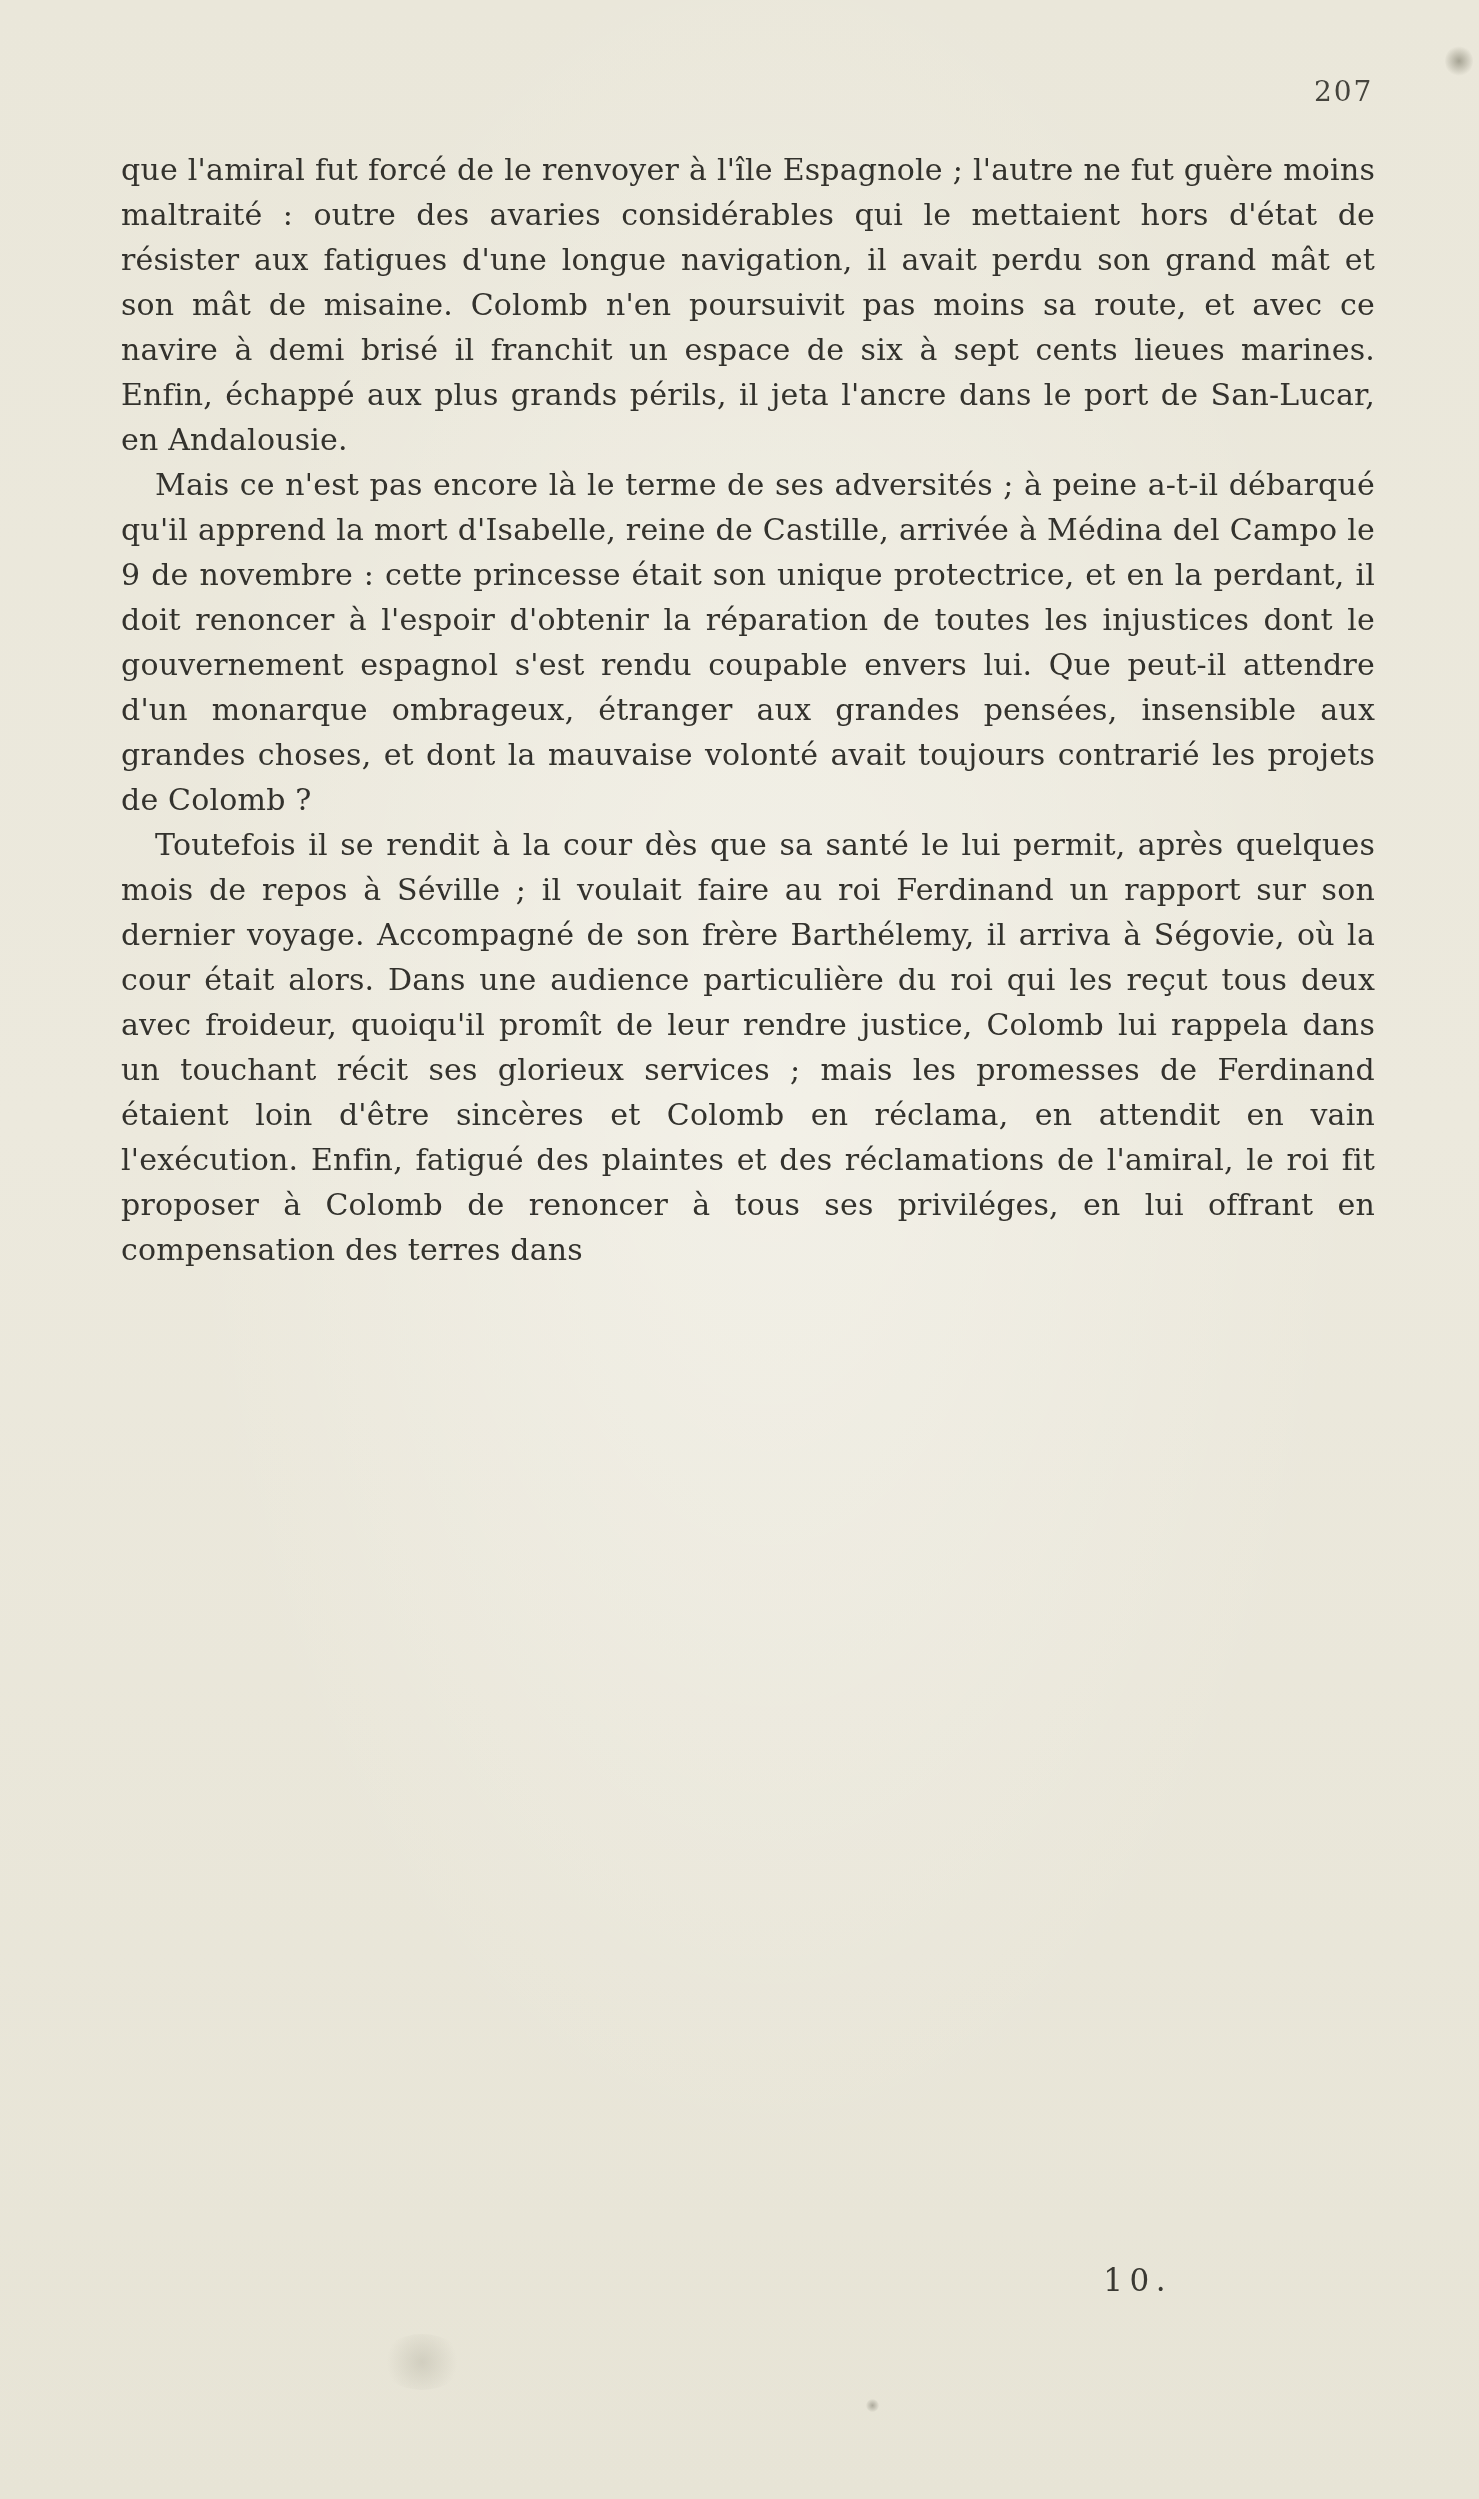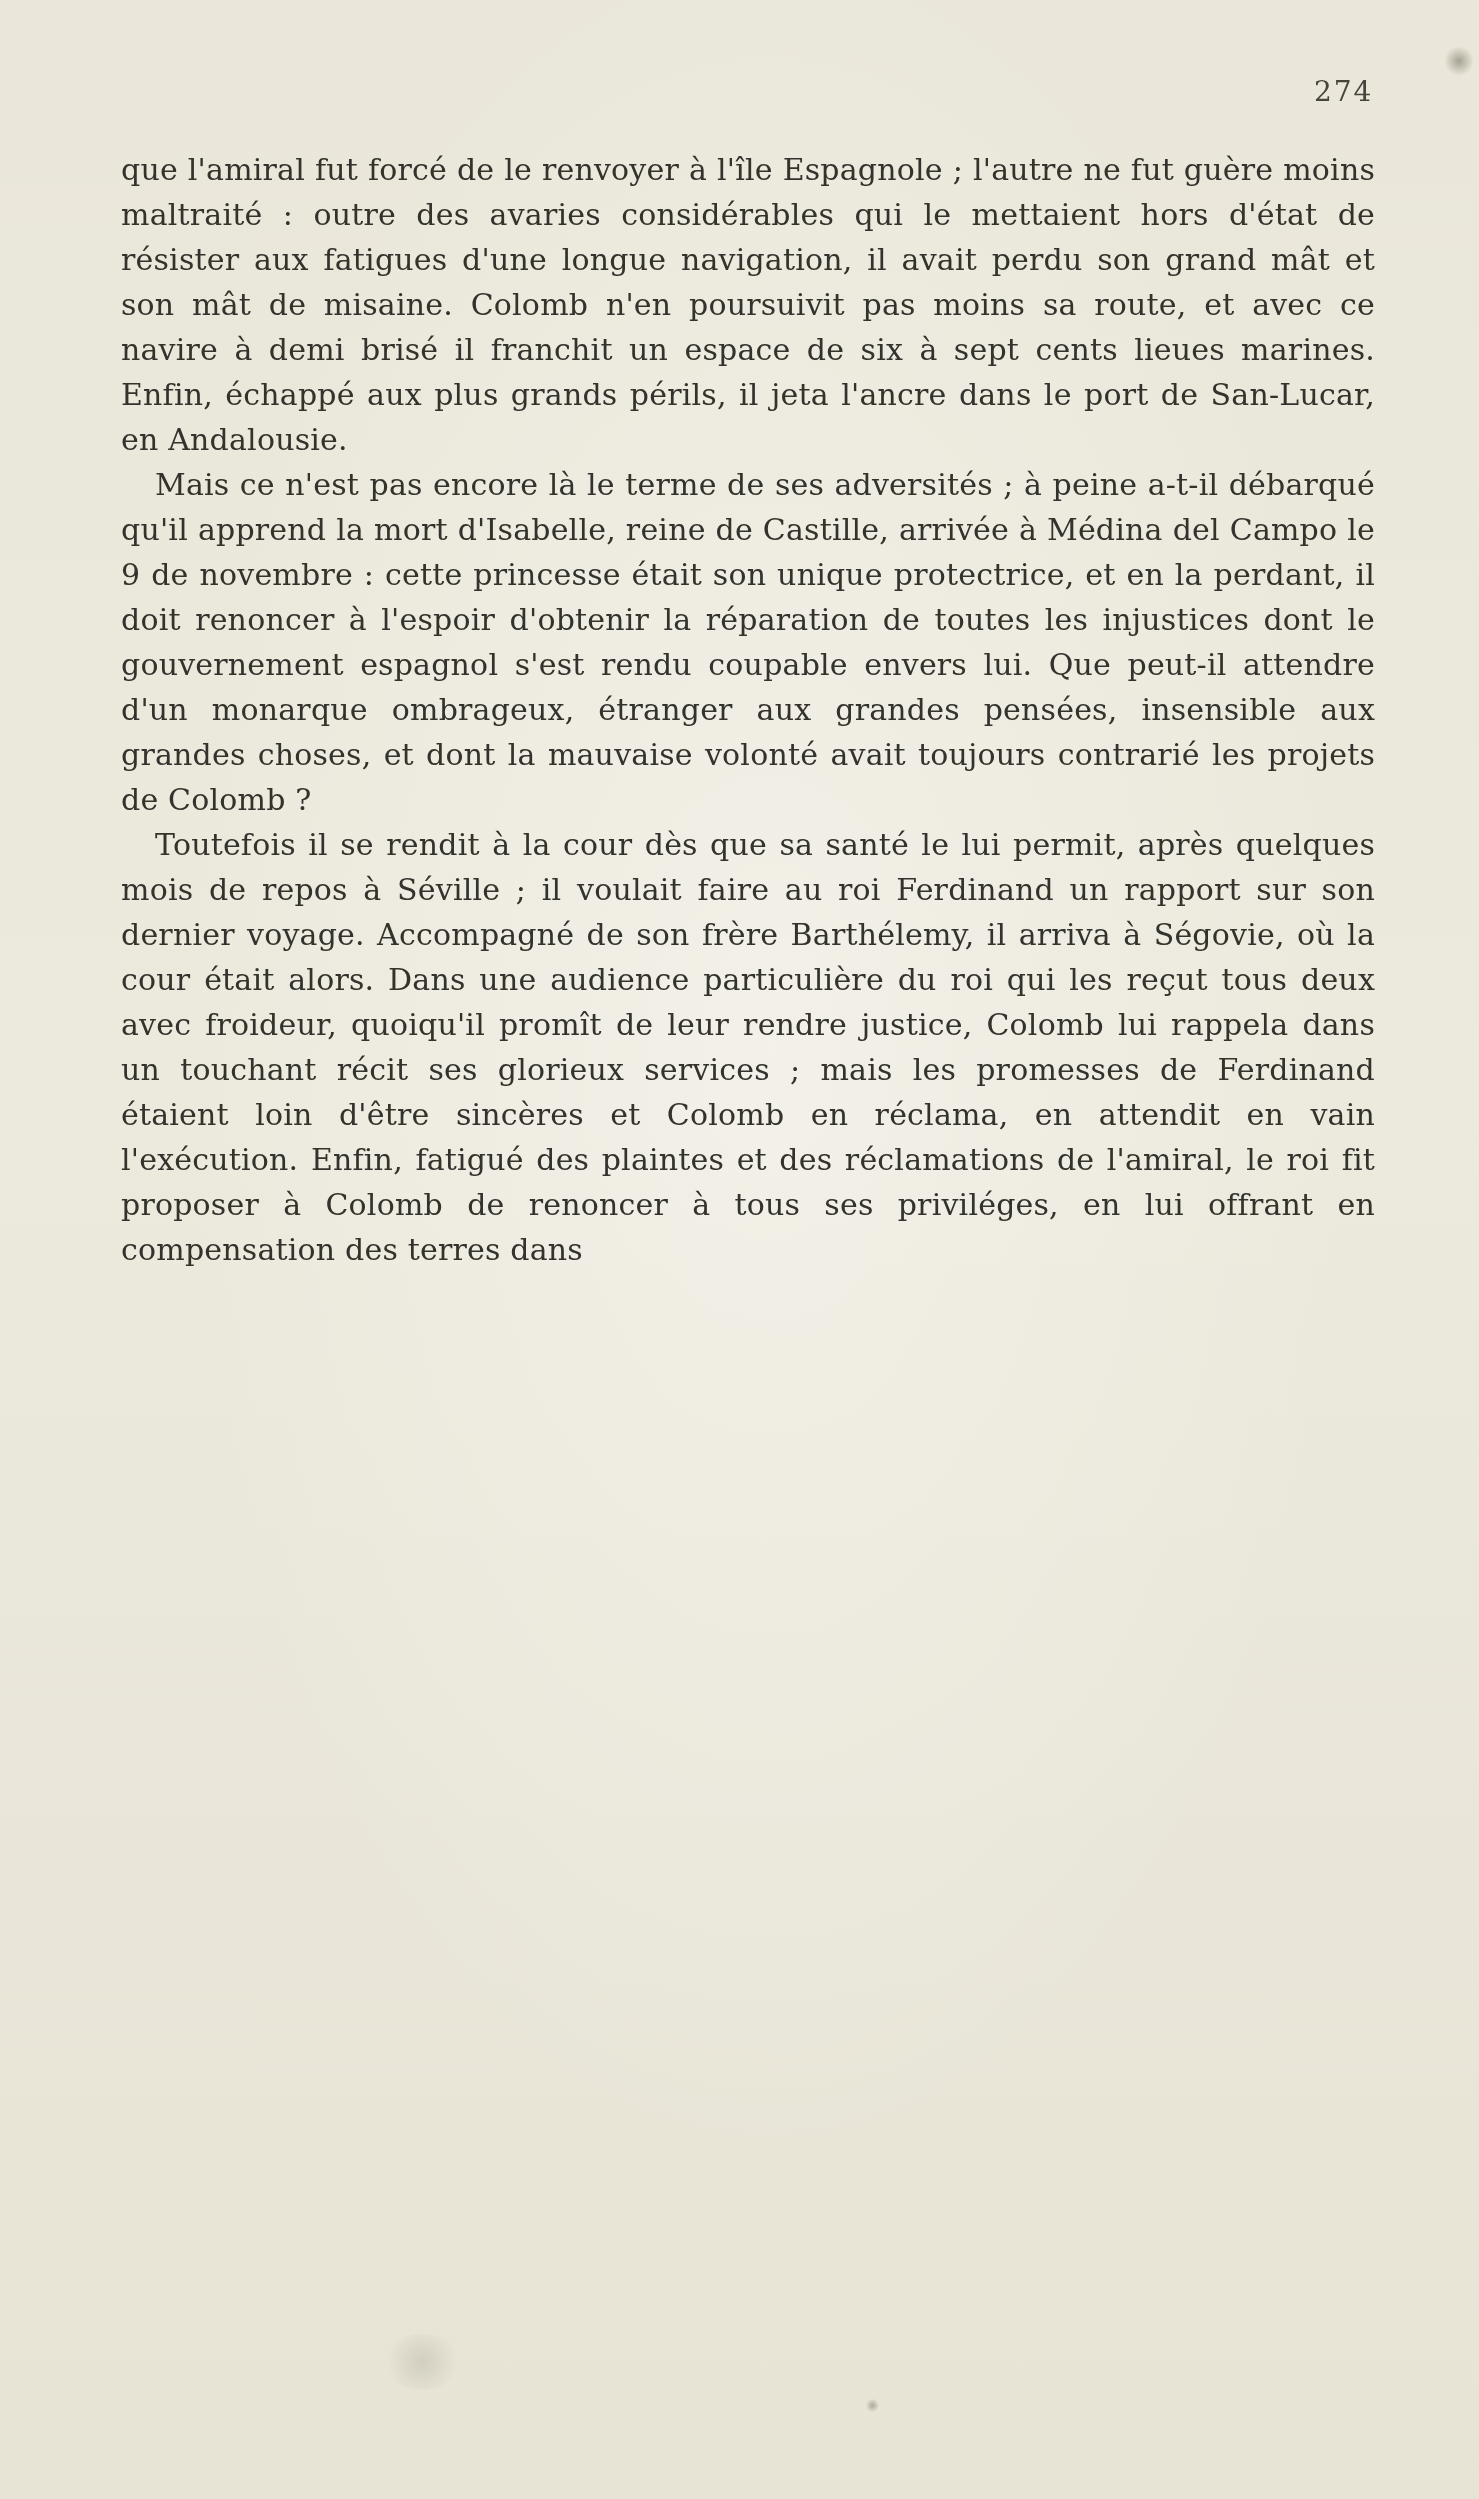--- a/index.html
+++ b/index.html
@@ -99,28 +99,31 @@
     left: 866px; top: 2399px; width: 13px; height: 13px;
     background: radial-gradient(circle, rgba(100,98,84,0.45) 0%, rgba(100,98,84,0) 75%);
   }
 </style>
 </head>
 <body>
 
 <div class="scan-page">
 
   <header class="page-header">
-    <span class="folio-number">274</span>
+    <span class="folio-number">207</span>
   </header>
 
   <main class="body-text">
     <p class="continuation">que l'amiral fut forcé de le renvoyer à l'île Espagnole ; l'autre ne fut guère moins maltraité : outre des avaries considérables qui le mettaient hors d'état de résister aux fatigues d'une longue navigation, il avait perdu son grand mât et son mât de misaine. Colomb n'en poursuivit pas moins sa route, et avec ce navire à demi brisé il franchit un espace de six à sept cents lieues marines. Enfin, échappé aux plus grands périls, il jeta l'ancre dans le port de San-Lucar, en Andalousie.</p>
     <p>Mais ce n'est pas encore là le terme de ses adversités ; à peine a-t-il débarqué qu'il apprend la mort d'Isabelle, reine de Castille, arrivée à Médina del Campo le 9 de novembre : cette princesse était son unique protectrice, et en la perdant, il doit renoncer à l'espoir d'obtenir la réparation de toutes les injustices dont le gouvernement espagnol s'est rendu coupable envers lui. Que peut-il attendre d'un monarque ombrageux, étranger aux grandes pensées, insensible aux grandes choses, et dont la mauvaise volonté avait toujours contrarié les projets de Colomb ?</p>
     <p>Toutefois il se rendit à la cour dès que sa santé le lui permit, après quelques mois de repos à Séville ; il voulait faire au roi Ferdinand un rapport sur son dernier voyage. Accompagné de son frère Barthélemy, il arriva à Ségovie, où la cour était alors. Dans une audience particulière du roi qui les reçut tous deux avec froideur, quoiqu'il promît de leur rendre justice, Colomb lui rappela dans un touchant récit ses glorieux services ; mais les promesses de Ferdinand étaient loin d'être sincères et Colomb en réclama, en attendit en vain l'exécution. Enfin, fatigué des plaintes et des réclamations de l'amiral, le roi fit proposer à Colomb de renoncer à tous ses priviléges, en lui offrant en compensation des terres dans</p>
   </main>
 
+  <footer class="page-footer">
+    <span>10.</span>
+  </footer>
 
   <span class="artifact artifact-corner"></span>
   <span class="artifact artifact-smudge"></span>
   <span class="artifact artifact-dot"></span>
 
 </div>
 
 
 </body></html>

